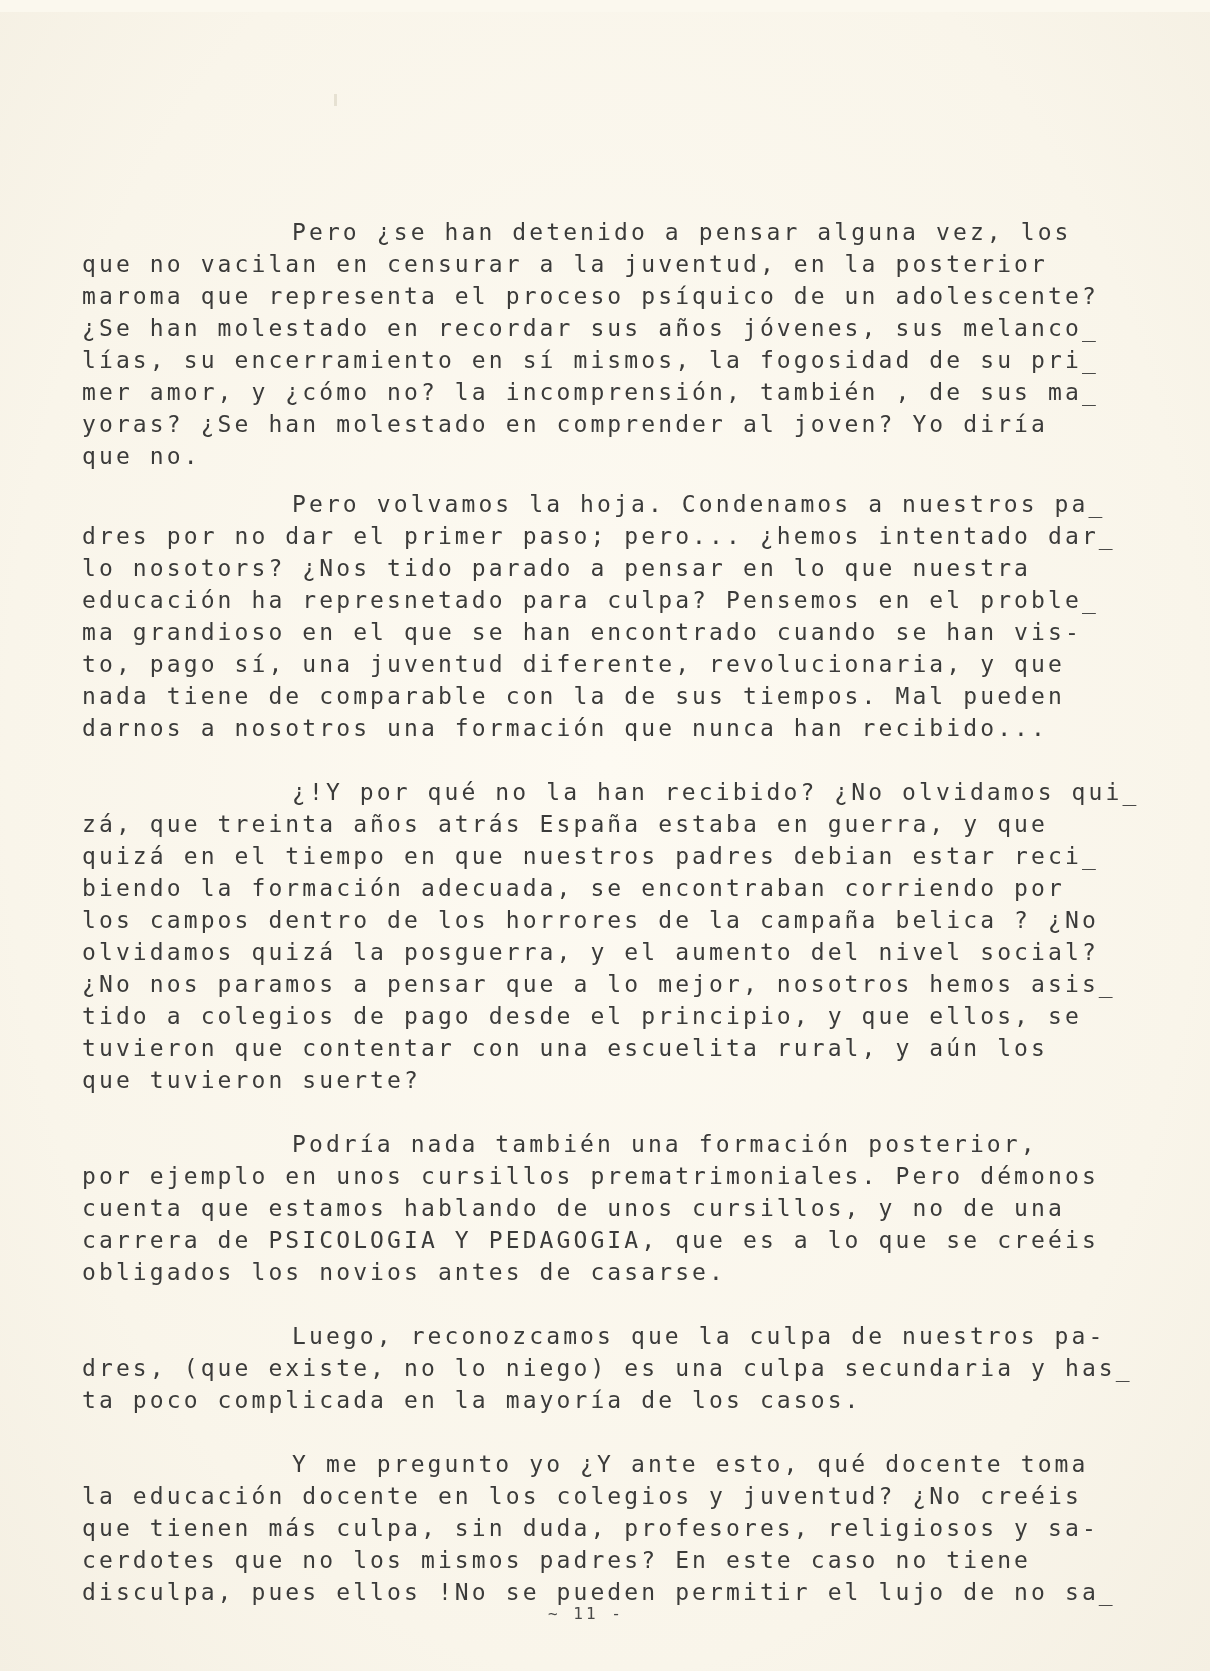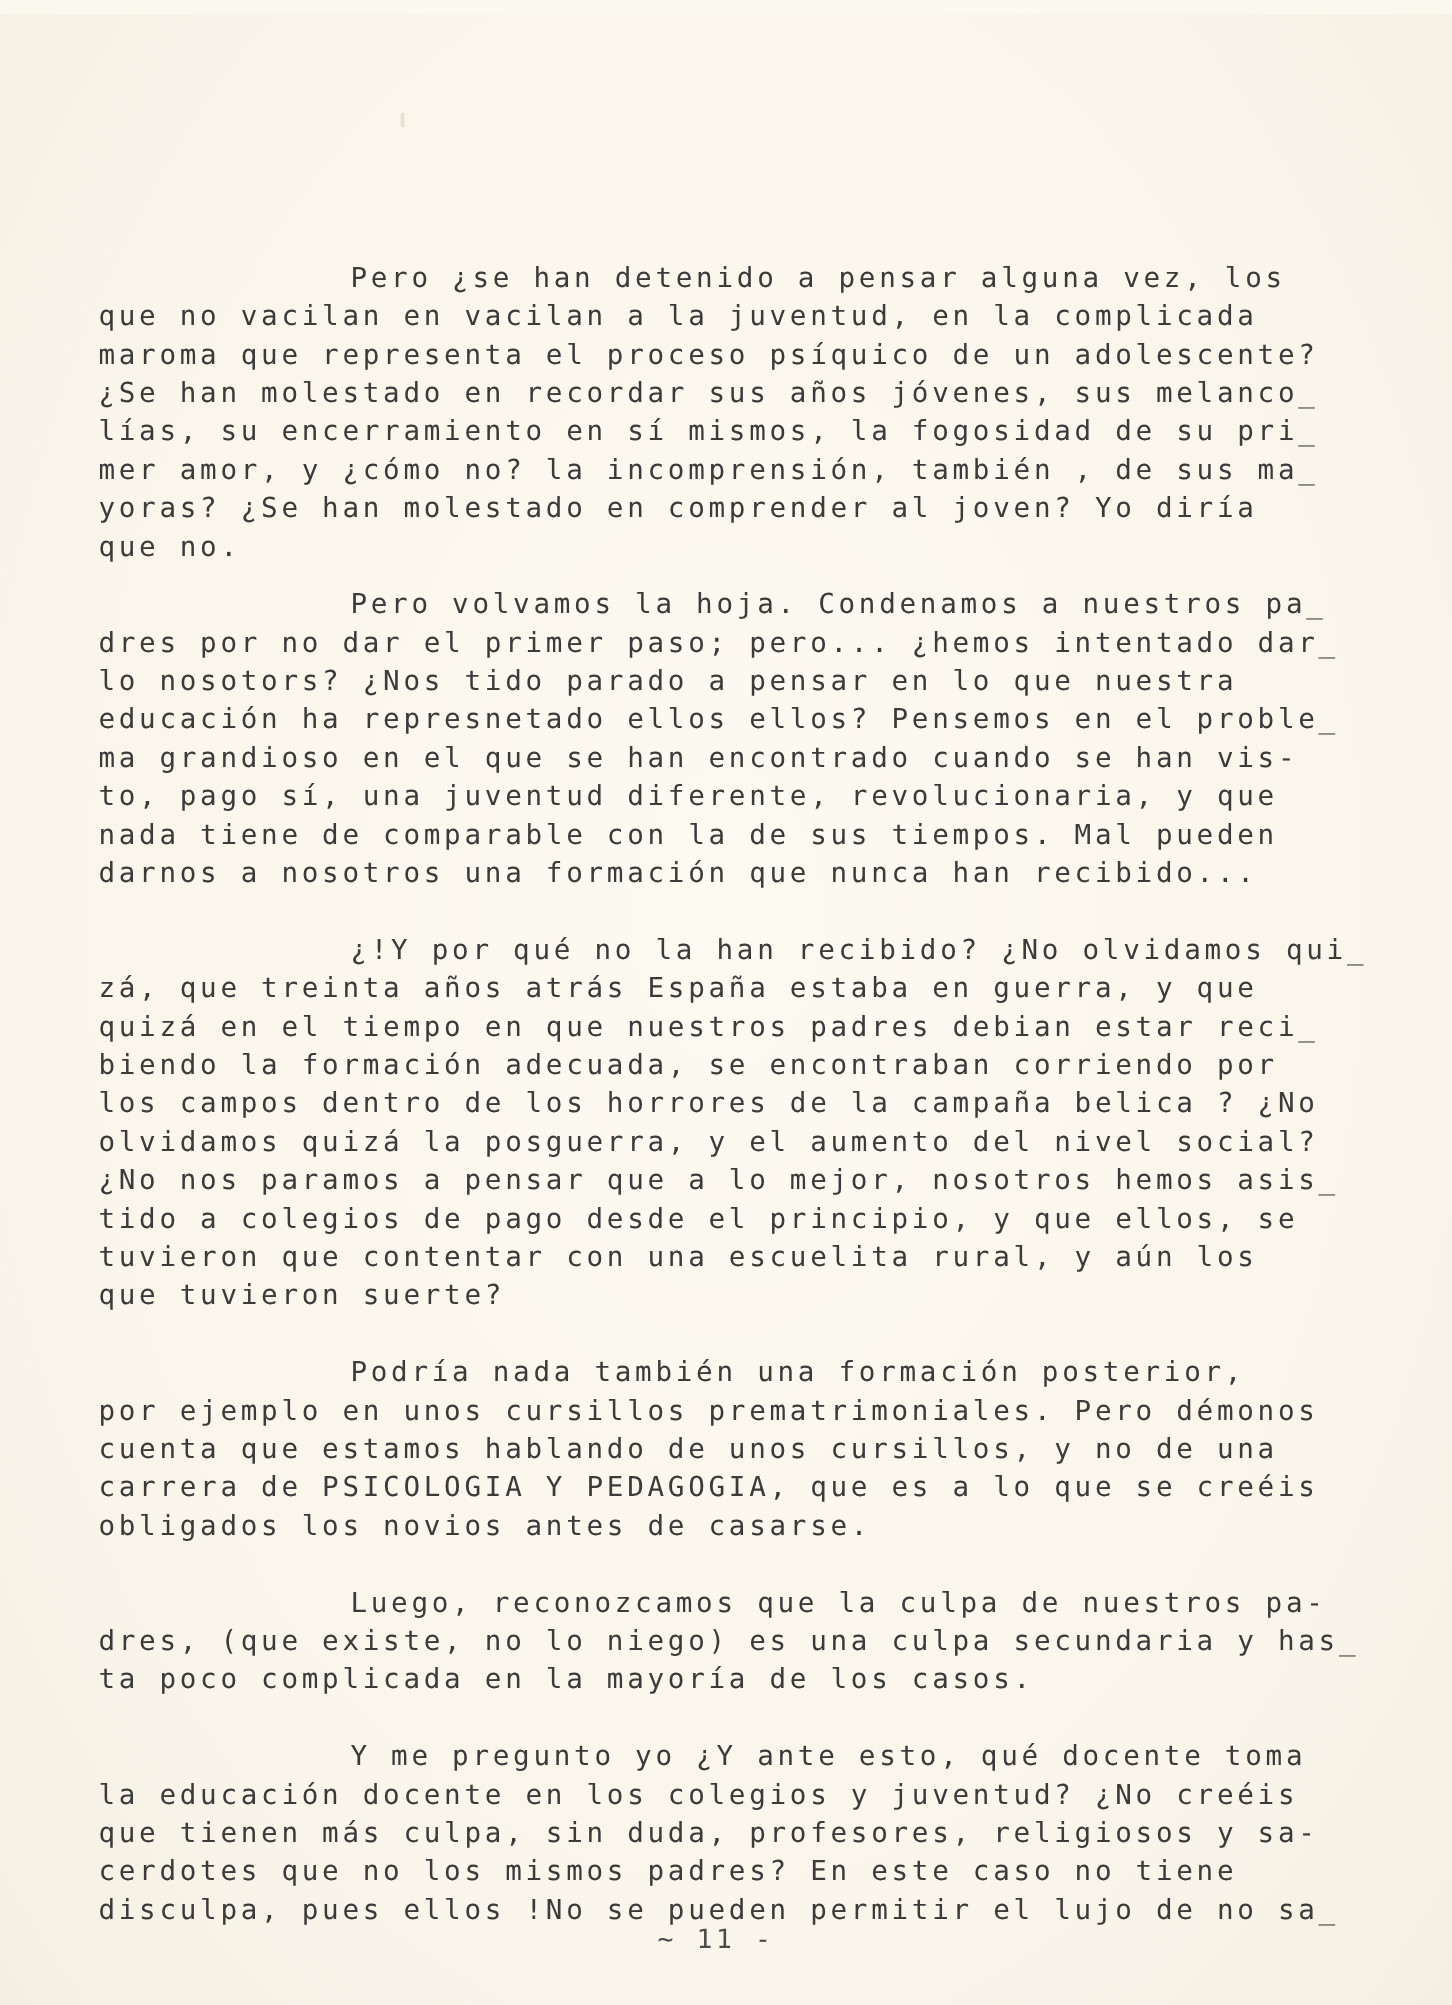--- a/index.html
+++ b/index.html
@@ -42,50 +42,50 @@
       letter-spacing: 3.1px;
       line-height: 30px;
       height: 30px;
       color: #3b3b3a;
     }
     .line.indent { left: 210px; }
     .page-number {
       position: absolute;
       left: 548px;
       top: 1592px;
-      font-size: 22px;
+      font-size: 16px;
       letter-spacing: 3px;
       color: #4a4a48;
       white-space: pre;
     }
   </style>
 </head>
 <body>
 
 <div class="page">
   <div class="speck"></div>
 
   <div class="text-block">
 
     <div>
       <div class="line indent" style="top:205px">Pero ¿se han detenido a pensar alguna vez, los</div>
-      <div class="line" style="top:237px">que no vacilan en vacilan a la juventud, en la complicada</div>
+      <div class="line" style="top:237px">que no vacilan en censurar a la juventud, en la posterior</div>
       <div class="line" style="top:269px">maroma que representa el proceso psíquico de un adolescente?</div>
       <div class="line" style="top:301px">¿Se han molestado en recordar sus años jóvenes, sus melanco_</div>
       <div class="line" style="top:333px">lías, su encerramiento en sí mismos, la fogosidad de su pri_</div>
       <div class="line" style="top:365px">mer amor, y ¿cómo no? la incomprensión, también , de sus ma_</div>
       <div class="line" style="top:397px">yoras? ¿Se han molestado en comprender al joven? Yo diría</div>
       <div class="line" style="top:429px">que no.</div>
     </div>
 
     <div>
       <div class="line indent" style="top:477px">Pero volvamos la hoja. Condenamos a nuestros pa_</div>
       <div class="line" style="top:509px">dres por no dar el primer paso; pero... ¿hemos intentado dar_</div>
       <div class="line" style="top:541px">lo nosotors? ¿Nos tido parado a pensar en lo que nuestra</div>
-      <div class="line" style="top:573px">educación ha represnetado ellos ellos? Pensemos en el proble_</div>
+      <div class="line" style="top:573px">educación ha represnetado para culpa? Pensemos en el proble_</div>
       <div class="line" style="top:605px">ma grandioso en el que se han encontrado cuando se han vis-</div>
       <div class="line" style="top:637px">to, pago sí, una juventud diferente, revolucionaria, y que</div>
       <div class="line" style="top:669px">nada tiene de comparable con la de sus tiempos. Mal pueden</div>
       <div class="line" style="top:701px">darnos a nosotros una formación que nunca han recibido...</div>
     </div>
 
     <div>
       <div class="line indent" style="top:765px">¿!Y por qué no la han recibido? ¿No olvidamos qui_</div>
       <div class="line" style="top:797px">zá, que treinta años atrás España estaba en guerra, y que</div>
       <div class="line" style="top:829px">quizá en el tiempo en que nuestros padres debian estar reci_</div>

